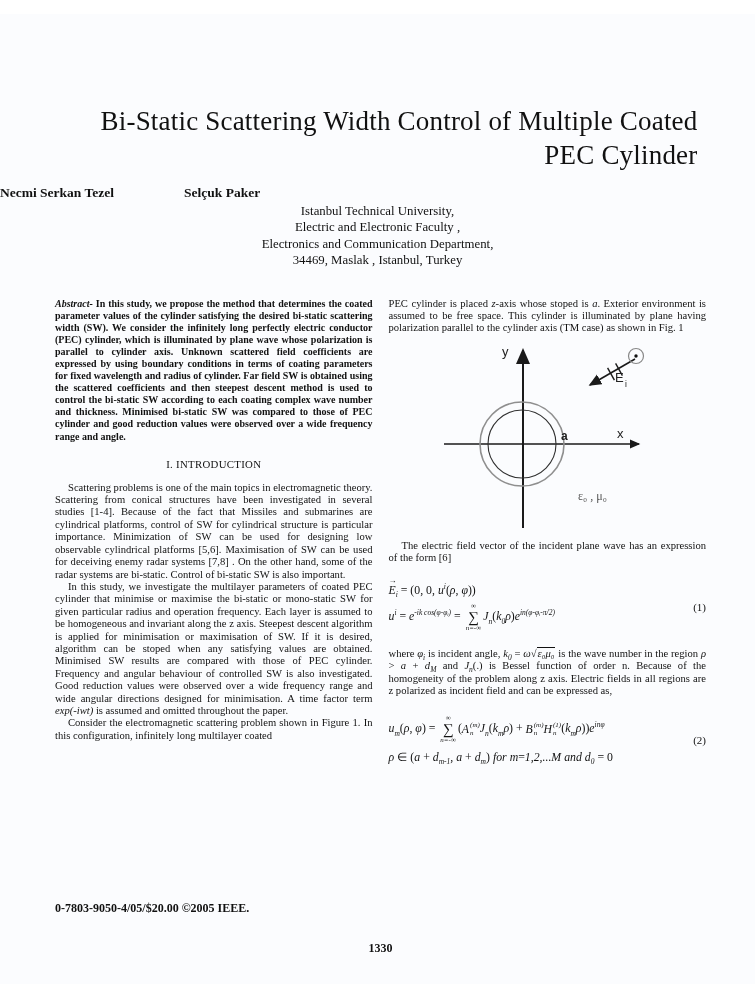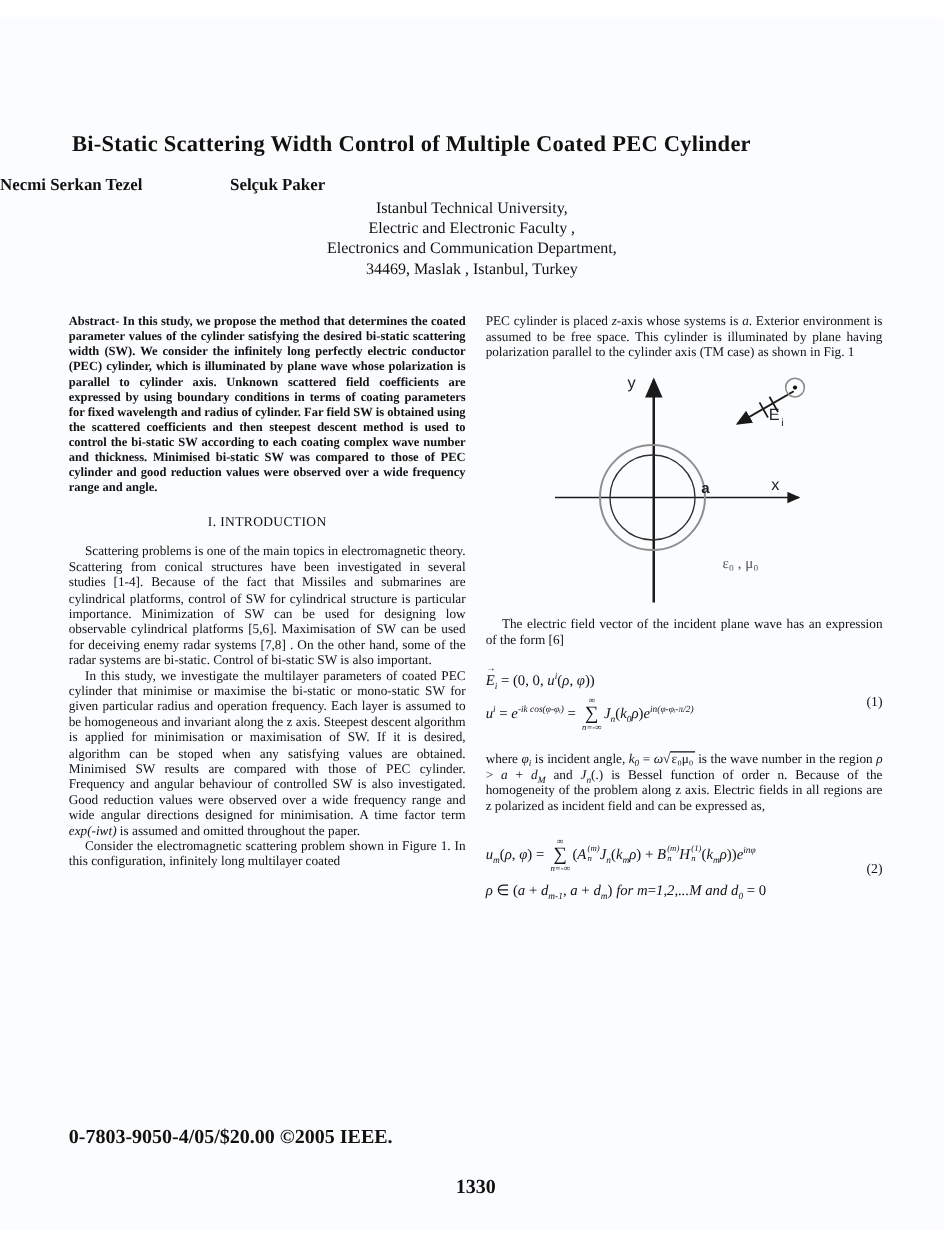--- a/index.html
+++ b/index.html
@@ -1,52 +1,52 @@
 <!DOCTYPE html>
 <html><head>
 <meta charset="utf-8">
 <style>
   html,body{margin:0;padding:0;background:#ffffff;}
   body{width:755px;height:1000px;position:relative;font-family:"Liberation Serif",serif;color:#111;}
   .sheet{position:absolute;top:14px;left:0;width:755px;height:970px;background:#fbfcfe;}
   
   .hdr{padding-top:90px;}
-  .title{font-size:18px;font-weight:bold;text-align:left;line-height:1.26;max-width:640px;margin:0 auto;letter-spacing:0.2px;}
+  .title{font-size:27px;font-weight:normal;text-align:right;line-height:1.26;max-width:640px;margin:0 auto;letter-spacing:0.2px;}
   .authors{display:flex;justify-content:flex-start;gap:70px;font-weight:bold;font-size:13.5px;margin-top:13px;}
   .affil{text-align:center;font-size:12.8px;line-height:1.28;margin-top:2px;}
   
   .cols{display:flex;gap:16px;margin:29px 49px 0 55px;}
   .col{flex:1;min-width:0;}
   p{margin:0;}
   .body{font-size:10.6px;line-height:12.4px;text-align:justify;}
   .ind{text-indent:13px;}
   .abstract{font-size:10px;line-height:12.1px;font-weight:bold;text-align:justify;}
-  .ablead{}
+  .ablead{font-style:italic;}
   h2{font-size:10.8px;font-weight:normal;text-align:center;margin:15px 0 12px 0;letter-spacing:0.3px;}
   .it{font-style:italic;}
   
   .figwrap{position:relative;height:198px;margin-top:7px;}
   .caption{text-align:center;font-size:10px;margin:12px 0 12px 0;}
   
   .eqrow{display:flex;align-items:center;margin:12px 0 10px 0;}
   .eqlines{flex:1;min-width:0;}
   .eq{font-size:11.8px;line-height:1.2;margin:6px 0;white-space:nowrap;}
   .eq sub,.eq sup,.body sub,.body sup{font-size:7.5px;font-style:italic;line-height:0;}
   .eqnum{font-size:11px;padding-left:2px;}
   .sum{display:inline-flex;flex-direction:column;align-items:center;vertical-align:middle;line-height:1;margin:0 2px;font-style:normal;}
   .sum .sl{font-size:7px;font-style:italic;}
   .sum .sg{font-size:15px;}
   .ss{display:inline-flex;align-items:center;}
   .ss .stk{display:inline-flex;flex-direction:column;font-size:7px;line-height:1.15;font-style:italic;margin-left:1px;vertical-align:middle;}
   .vec{position:relative;display:inline-block;}
   .vec::after{content:"\2192";position:absolute;left:0;top:-7px;font-size:8px;font-style:normal;}
   .sqrt{white-space:nowrap;}
-  .sqb{border-top:1px solid #111;padding:0 1px;margin-top:20px;}
+  .sqb{border-top:1px solid #111;padding:0 1px;font-style:italic;margin-top:20px;}
   
-  .ftr{position:absolute;left:55px;right:49px;top:887px;font-weight:bold;font-size:16px;}
+  .ftr{position:absolute;left:55px;right:49px;top:887px;font-weight:bold;font-size:12px;}
   .pageno{position:absolute;left:0;right:0;text-align:center;margin-top:40px;}
 </style>
 </head>
 <body>
 
 <div class="sheet">
 
   <div class="hdr">
     <div class="title">Bi-Static Scattering Width Control of Multiple Coated PEC Cylinder</div>
     <div class="authors">
@@ -65,21 +65,21 @@
 
     <div class="col">
       <p class="abstract"><span class="ablead">Abstract-</span><span> In this study, we propose the method that determines the coated parameter values of the cylinder satisfying the desired bi-static scattering width (SW). We consider the infinitely long perfectly electric conductor (PEC) cylinder, which is illuminated by plane wave whose polarization is parallel to cylinder axis. Unknown scattered field coefficients are expressed by using boundary conditions in terms of coating parameters for fixed wavelength and radius of cylinder. Far field SW is obtained using the scattered coefficients and then steepest descent method is used to control the bi-static SW according to each coating complex wave number and thickness. Minimised bi-static SW was compared to those of PEC cylinder and good reduction values were observed over a wide frequency range and angle.</span></p>
       <h2>I. INTRODUCTION</h2>
       <p class="body ind">Scattering problems is one of the main topics in electromagnetic theory. Scattering from conical structures have been investigated in several studies [1-4]. Because of the fact that Missiles and submarines are cylindrical platforms, control of SW for cylindrical structure is particular importance. Minimization of SW can be used for designing low observable cylindrical platforms [5,6]. Maximisation of SW can be used for deceiving enemy radar systems [7,8] . On the other hand, some of the radar systems are bi-static. Control of bi-static SW is also important.</p>
       <p class="body ind"><span>In this study, we investigate the multilayer parameters of coated PEC cylinder that minimise or maximise the bi-static or mono-static SW for given particular radius and operation frequency. Each layer is assumed to be homogeneous and invariant along the z axis. Steepest descent algorithm is applied for minimisation or maximisation of SW. If it is desired, algorithm can be stoped when any satisfying values are obtained. Minimised SW results are compared with those of PEC cylinder. Frequency and angular behaviour of controlled SW is also investigated. Good reduction values were observed over a wide frequency range and wide angular directions designed for minimisation. A time factor term </span><span class="it">exp(-iwt)</span><span> is assumed and omitted throughout the paper.</span></p>
       <p class="body ind">Consider the electromagnetic scattering problem shown in Figure 1. In this configuration, infinitely long multilayer coated</p>
     </div>
 
     <div class="col">
-      <p class="body"><span>PEC cylinder is placed </span><span class="it">z</span><span>-axis whose systems is </span><span class="it">a</span><span>. Exterior environment is assumed to be free space. This cylinder is illuminated by plane having polarization parallel to the cylinder axis (TM case) as shown in Fig. 1</span></p>
+      <p class="body"><span>PEC cylinder is placed </span><span class="it">z</span><span>-axis whose stoped is </span><span class="it">a</span><span>. Exterior environment is assumed to be free space. This cylinder is illuminated by plane having polarization parallel to the cylinder axis (TM case) as shown in Fig. 1</span></p>
 
       <div class="figwrap">
         <svg width="324" height="198" viewBox="0 0 324 198">
           <defs>
             <marker id="ah" markerWidth="9" markerHeight="8" refX="7" refY="3.5" orient="auto">
               <path d="M0,0 L8,3.5 L0,7 z" fill="#1a1a1a"></path>
             </marker>
           </defs>
 
           <line x1="134" y1="186" x2="134" y2="8" stroke="#1a1a1a" stroke-width="2" marker-end="url(#ah)"></line>

